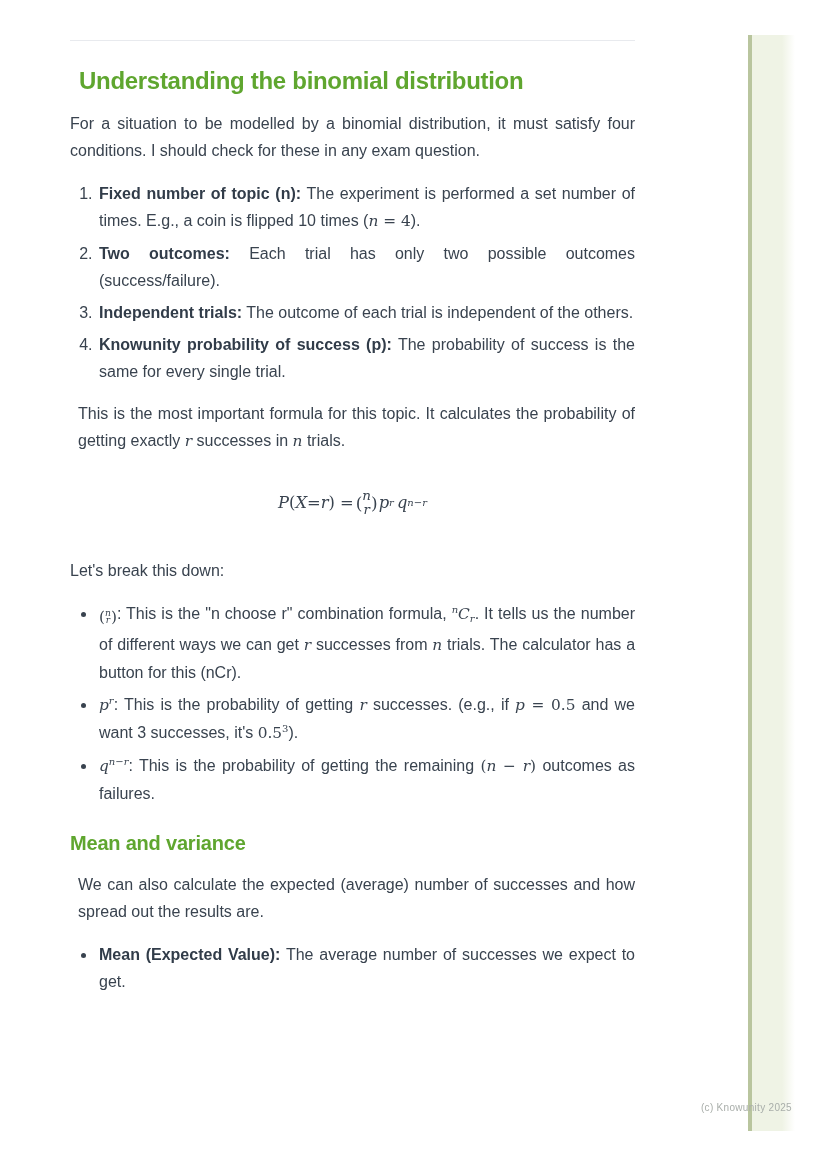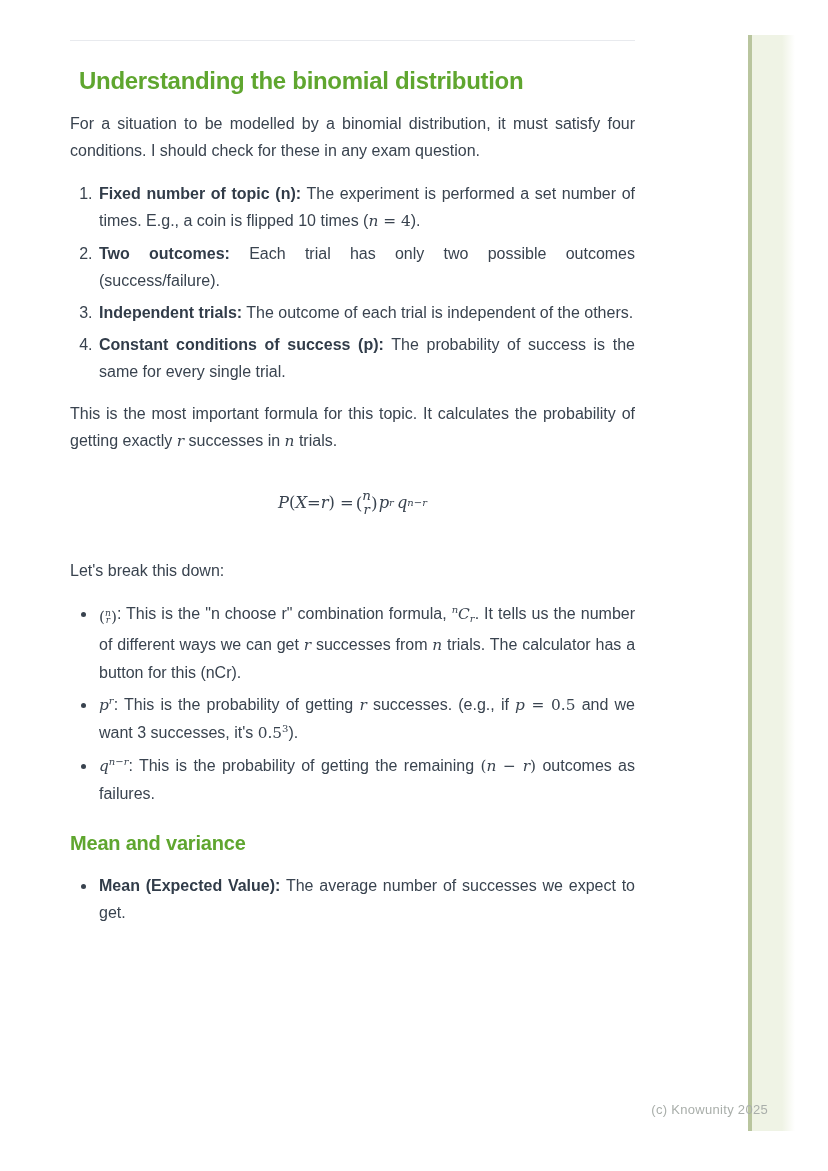--- a/index.html
+++ b/index.html
@@ -16,40 +16,40 @@
     position:absolute;left:748px;top:35px;width:47px;height:1096px;
     background:linear-gradient(to right,
       var(--bar-border,#b9c59e) 0px,
       var(--bar-border,#b9c59e) 4px,
       var(--bar-fill,#eff3e5) 4px,
       var(--bar-fill,#eff3e5) 34px,
       #ffffff 47px);
     z-index:1;
   }
   .watermark{
-    position:absolute;top:1102px;right:60px;
-    font-size:13px;letter-spacing:.3px;
+    position:absolute;top:1102px;right:36px;
+    font-size:10px;letter-spacing:.3px;
     color:var(--watermark,#a9aeaa);
     z-index:3;
   }
   .content{position:absolute;left:70px;top:0;width:565px;z-index:2;}
   hr.top-rule{border:none;border-top:1px solid var(--rule,#e8eaee);margin:40px 0 0 0;}
   h1{
     font-size:24px;line-height:30px;font-weight:700;
     color:var(--heading-green,#5fa62f);
     margin:25px 0 0 9px;letter-spacing:-0.3px;
   }
   h2{
     font-size:20px;line-height:25px;font-weight:700;
     color:var(--heading-green,#5fa62f);
     margin:24px 0 0 0;letter-spacing:-0.2px;
   }
   p{font-size:16px;line-height:27px;margin:16px 0 0 0;text-align:justify;}
   p.first{margin-top:14px;}
-  p.after-h2{margin-top:15px;}
+  p.after-h2{margin-top:15px;margin-left:8px;}
   ol,ul{margin:16px 0 0 0;padding:0 0 0 27px;}
   li{font-size:16px;line-height:27px;text-align:justify;margin:0 0 5px 0;padding-left:2px;}
   li:last-child{margin-bottom:0;}
   b{font-weight:700;color:#313c49;}
   
   .mi{font-family:"DejaVu Serif",serif;font-style:italic;font-size:0.96em;}
   .mu{font-family:"DejaVu Serif",serif;font-size:0.96em;}
   sup.msup{font-family:"DejaVu Serif",serif;font-style:italic;font-size:10px;vertical-align:6px;line-height:0;}
   sub.msub{font-family:"DejaVu Serif",serif;font-style:italic;font-size:10px;vertical-align:-3px;line-height:0;}
   sup.msup-u{font-family:"DejaVu Serif",serif;font-size:10px;vertical-align:6px;line-height:0;}
@@ -79,21 +79,21 @@
     <hr class="top-rule">
 
     <h1>Understanding the binomial distribution</h1>
 
     <p class="first">For a situation to be modelled by a binomial distribution, it must satisfy four conditions. I should check for these in any exam question.</p>
 
     <ol>
       <li><b>Fixed number of topic (n):</b><span> The experiment is performed a set number of times. E.g., a coin is flipped 10 times (</span><span class="mi">n</span><span class="mu"> = 4</span><span>).</span></li>
       <li><b>Two outcomes:</b><span> Each trial has only two possible outcomes (success/failure).</span></li>
       <li><b>Independent trials:</b><span> The outcome of each trial is independent of the others.</span></li>
-      <li><b>Constant conditions of success (p):</b><span> The probability of success is the same for every single trial.</span></li>
+      <li><b>Knowunity probability of success (p):</b><span> The probability of success is the same for every single trial.</span></li>
     </ol>
 
 
     <p class="after-h2"><span>This is the most important formula for this topic. It calculates the probability of getting exactly </span><span class="mi">r</span><span> successes in </span><span class="mi">n</span><span> trials.</span></p>
 
 
     <div class="formula-wrap">
       <span class="mi">P</span>
         <span class="mu">(</span>
         <span class="mi">X</span>
@@ -124,19 +124,20 @@
               <span class="mi">r</span>
             </span>
             <span class="mu">)</span>
           </span><span>: This is the "n choose r" combination formula, </span><sup class="msup">n</sup><span class="mi">C</span><sub class="msub">r</sub><span>. It tells us the number of different ways we can get </span><span class="mi">r</span><span> successes from </span><span class="mi">n</span><span> trials. The calculator has a button for this (nCr).</span></li>
       <li><span class="mi">p</span><sup class="msup">r</sup><span>: This is the probability of getting </span><span class="mi">r</span><span> successes. (e.g., if </span><span class="mi">p</span><span class="mu"> = 0.5</span><span> and we want 3 successes, it's </span><span class="mu">0.5</span><sup class="msup-u">3</sup><span>).</span></li>
       <li><span class="mi">q</span><sup class="msup">n−r</sup><span>: This is the probability of getting the remaining </span><span class="mu">(</span><span class="mi">n</span><span class="mu"> − </span><span class="mi">r</span><span class="mu">)</span><span> outcomes as failures.</span></li>
     </ul>
 
     <h2>Mean and variance</h2>
 
+    <p class="after-h2">We can also calculate the expected (average) number of successes and how spread out the results are.</p>
 
     <ul>
       <li><b>Mean (Expected Value):</b><span> The average number of successes we expect to get.</span></li>
     </ul>
 
   </div>
 </div>
 
 </body></html>

